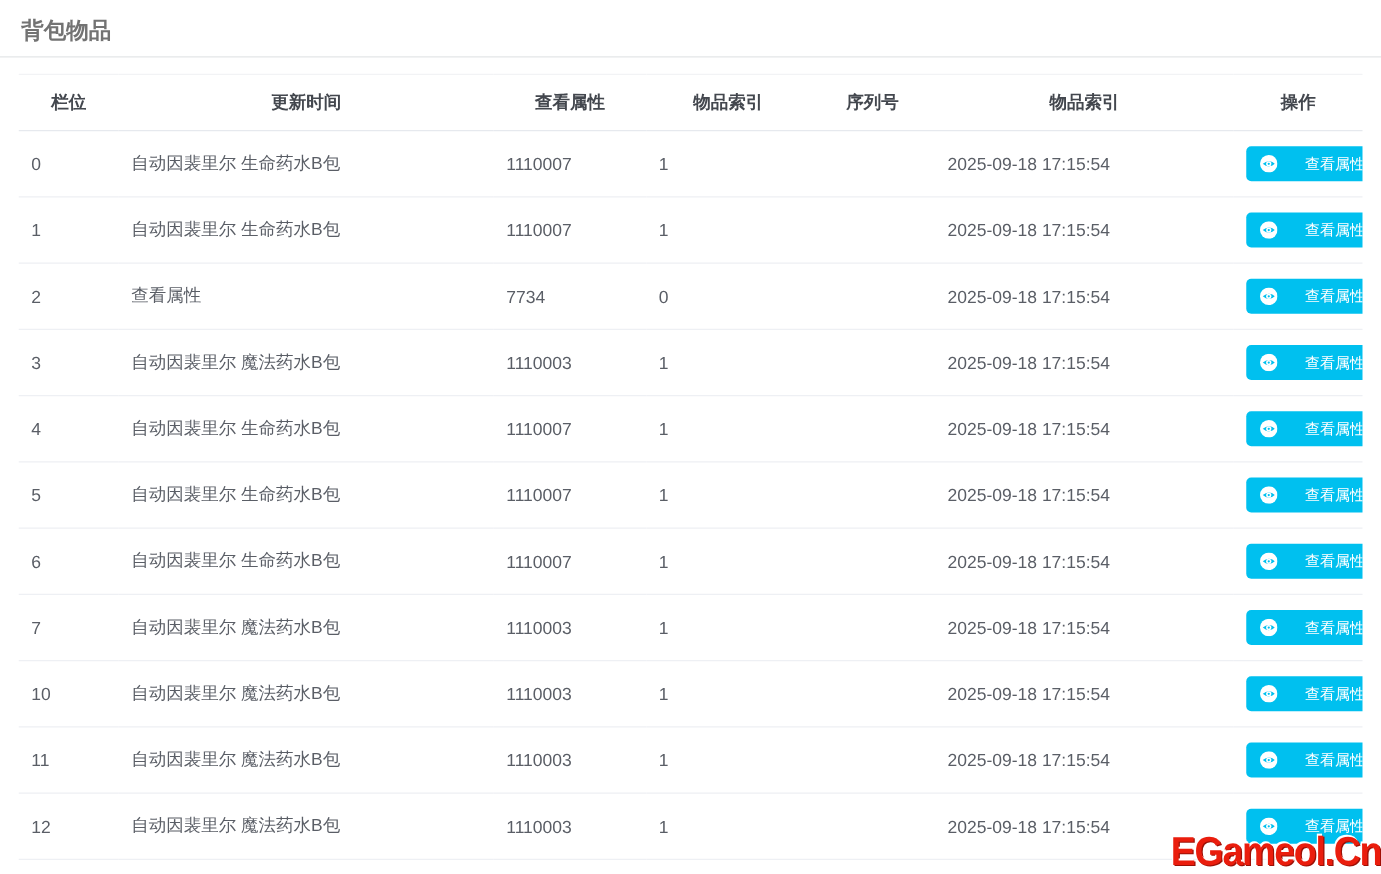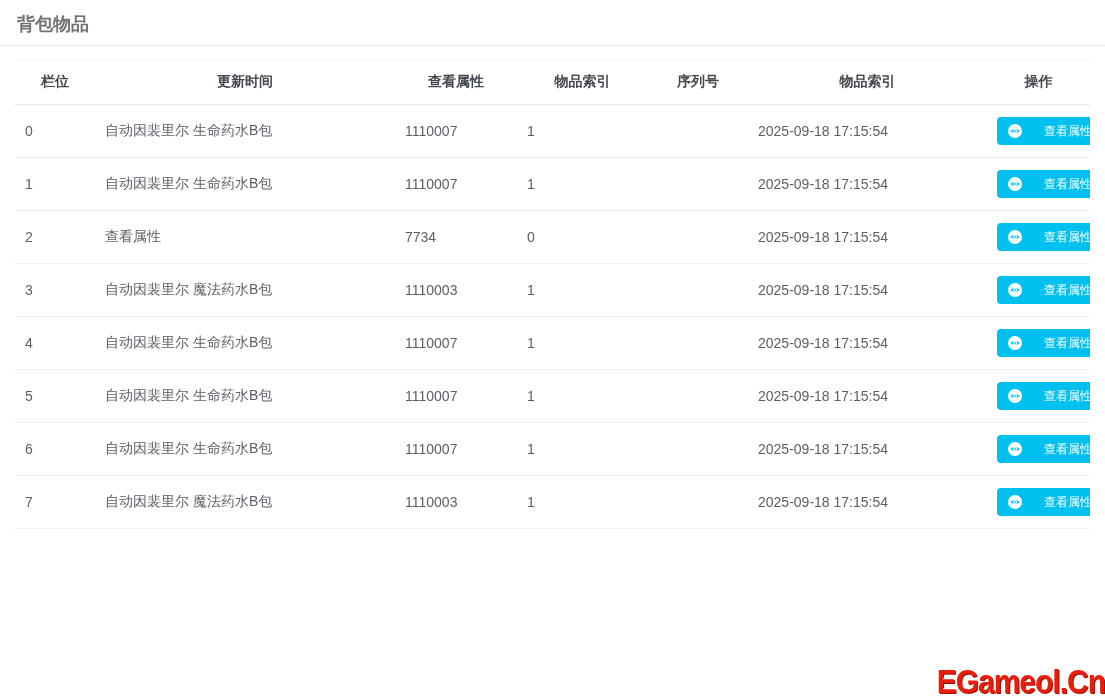--- a/index.html
+++ b/index.html
@@ -272,17 +272,80 @@
         <circle cx="7" cy="7" r="7" fill="#ffffff"></circle>
         <path d="M2.2 7 Q7 2.8 11.8 7 Q7 11.2 2.2 7 Z" fill="var(--accent, #00c0ef)"></path>
         <circle cx="7" cy="7" r="2.1" fill="#ffffff"></circle>
         <circle cx="7" cy="7" r="0.9" fill="var(--accent, #00c0ef)"></circle>
       </svg>
     </span>
     <span>查看属性</span>
   </button>
 </td>
         </tr>
+        <tr>
+          <td>10</td>
+          <td>自动因裴里尔 魔法药水B包</td>
+          <td>1110003</td>
+          <td>1</td>
+          <td></td>
+          <td>2025-09-18 17:15:54</td>
+          <td>
+  <button class="view-btn">
+    <span class="btn-icon">
+      <svg width="14" height="14" viewBox="0 0 14 14" aria-hidden="true">
+        <circle cx="7" cy="7" r="7" fill="#ffffff"></circle>
+        <path d="M2.2 7 Q7 2.8 11.8 7 Q7 11.2 2.2 7 Z" fill="var(--accent, #00c0ef)"></path>
+        <circle cx="7" cy="7" r="2.1" fill="#ffffff"></circle>
+        <circle cx="7" cy="7" r="0.9" fill="var(--accent, #00c0ef)"></circle>
+      </svg>
+    </span>
+    <span>查看属性</span>
+  </button>
+</td>
+        </tr>
+        <tr>
+          <td>11</td>
+          <td>自动因裴里尔 魔法药水B包</td>
+          <td>1110003</td>
+          <td>1</td>
+          <td></td>
+          <td>2025-09-18 17:15:54</td>
+          <td>
+  <button class="view-btn">
+    <span class="btn-icon">
+      <svg width="14" height="14" viewBox="0 0 14 14" aria-hidden="true">
+        <circle cx="7" cy="7" r="7" fill="#ffffff"></circle>
+        <path d="M2.2 7 Q7 2.8 11.8 7 Q7 11.2 2.2 7 Z" fill="var(--accent, #00c0ef)"></path>
+        <circle cx="7" cy="7" r="2.1" fill="#ffffff"></circle>
+        <circle cx="7" cy="7" r="0.9" fill="var(--accent, #00c0ef)"></circle>
+      </svg>
+    </span>
+    <span>查看属性</span>
+  </button>
+</td>
+        </tr>
+        <tr>
+          <td>12</td>
+          <td>自动因裴里尔 魔法药水B包</td>
+          <td>1110003</td>
+          <td>1</td>
+          <td></td>
+          <td>2025-09-18 17:15:54</td>
+          <td>
+  <button class="view-btn">
+    <span class="btn-icon">
+      <svg width="14" height="14" viewBox="0 0 14 14" aria-hidden="true">
+        <circle cx="7" cy="7" r="7" fill="#ffffff"></circle>
+        <path d="M2.2 7 Q7 2.8 11.8 7 Q7 11.2 2.2 7 Z" fill="var(--accent, #00c0ef)"></path>
+        <circle cx="7" cy="7" r="2.1" fill="#ffffff"></circle>
+        <circle cx="7" cy="7" r="0.9" fill="var(--accent, #00c0ef)"></circle>
+      </svg>
+    </span>
+    <span>查看属性</span>
+  </button>
+</td>
+        </tr>
       </tbody>
   </table>
 
   <div class="watermark">EGameol.Cn</div>
 </div>
 
 </body></html>

